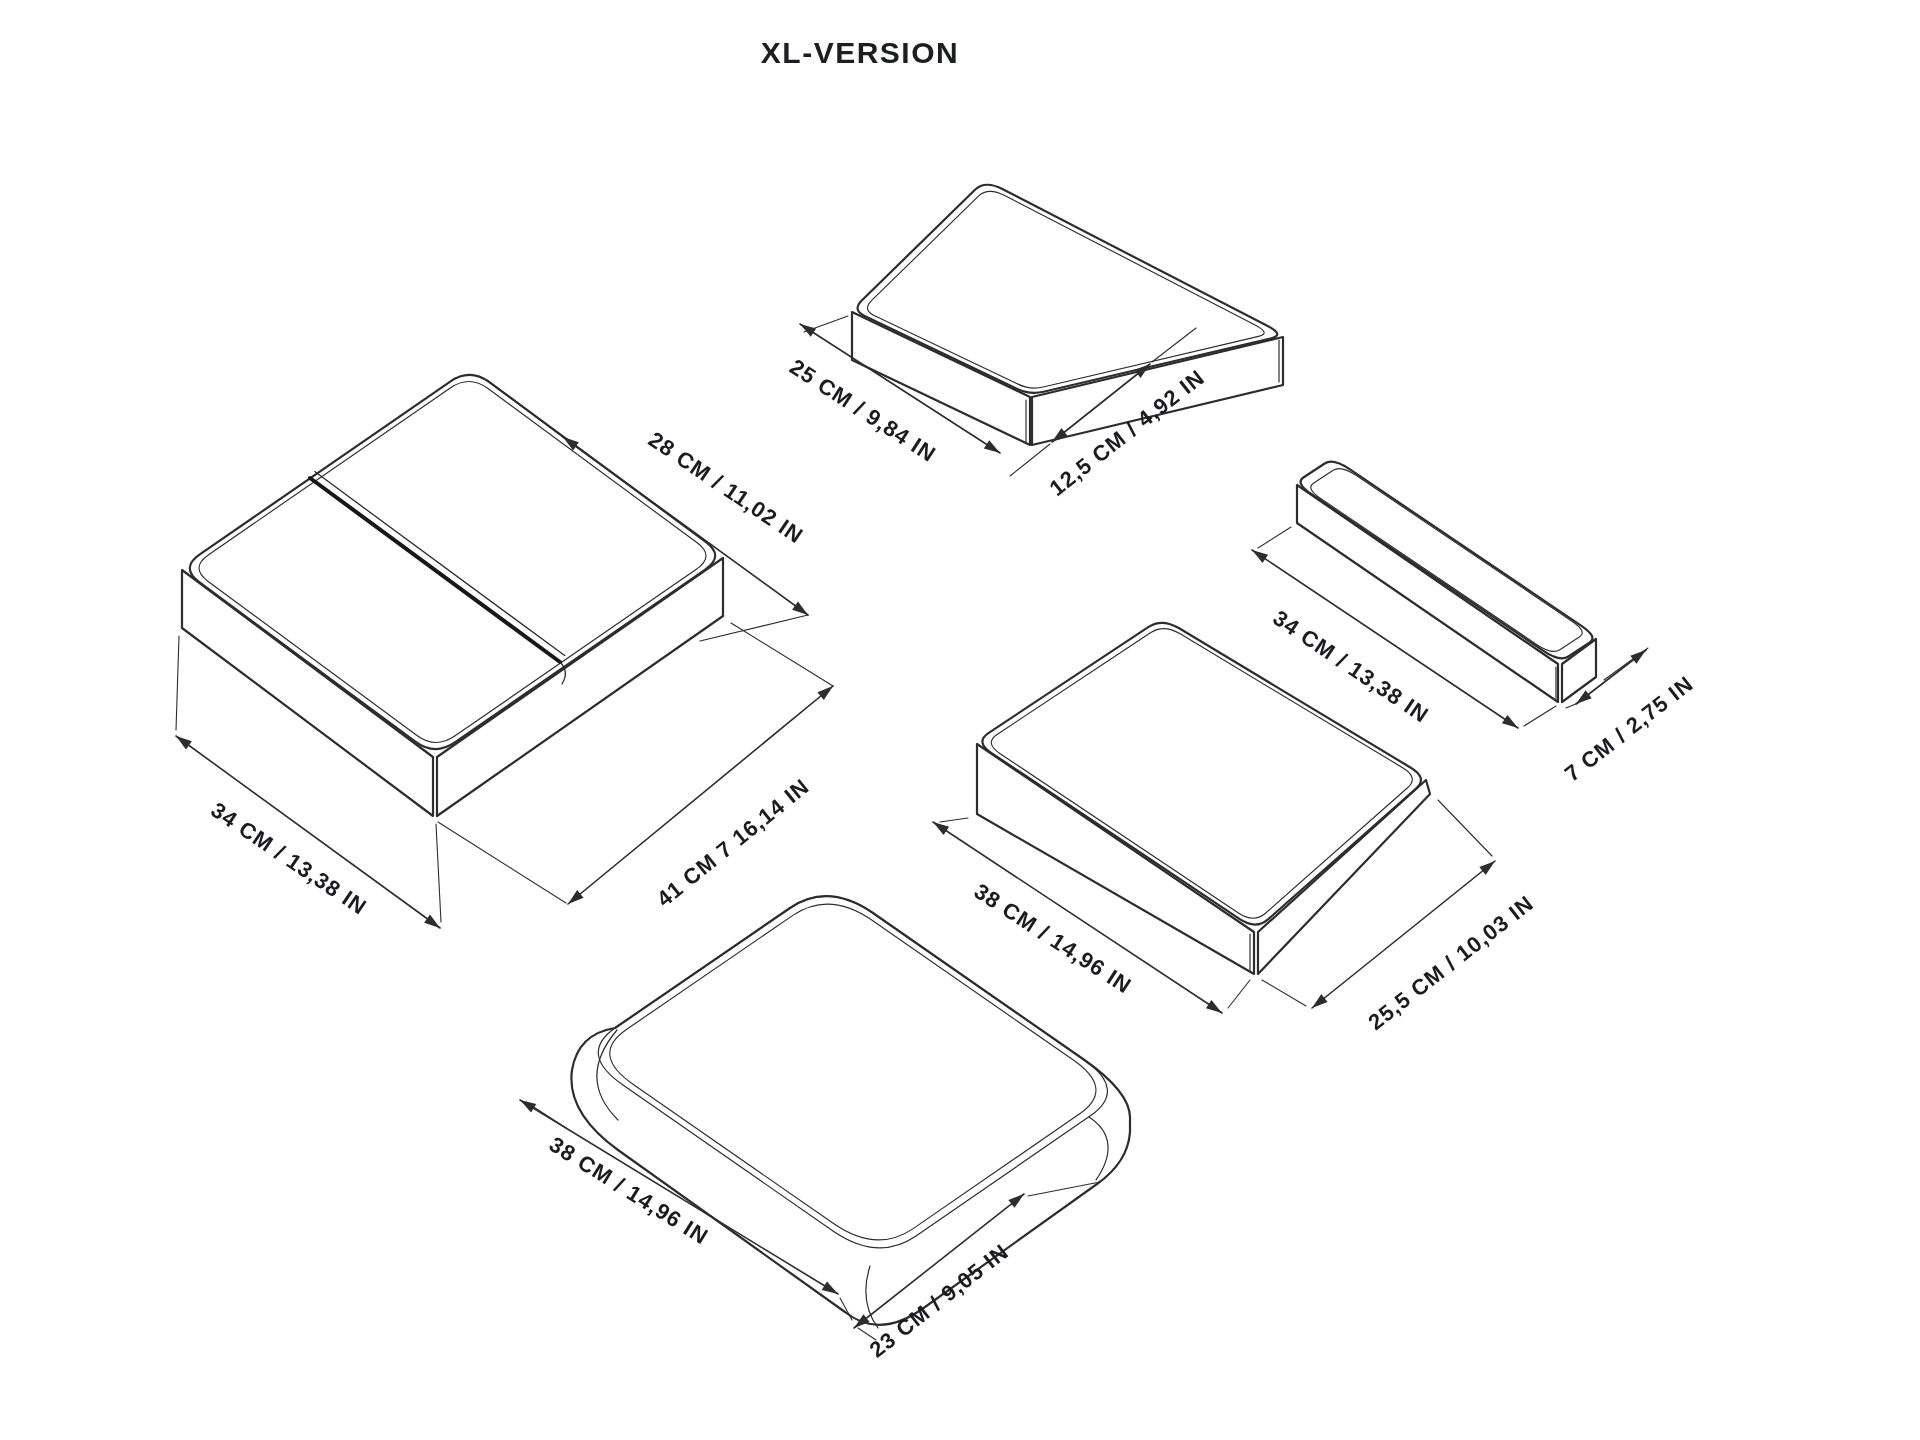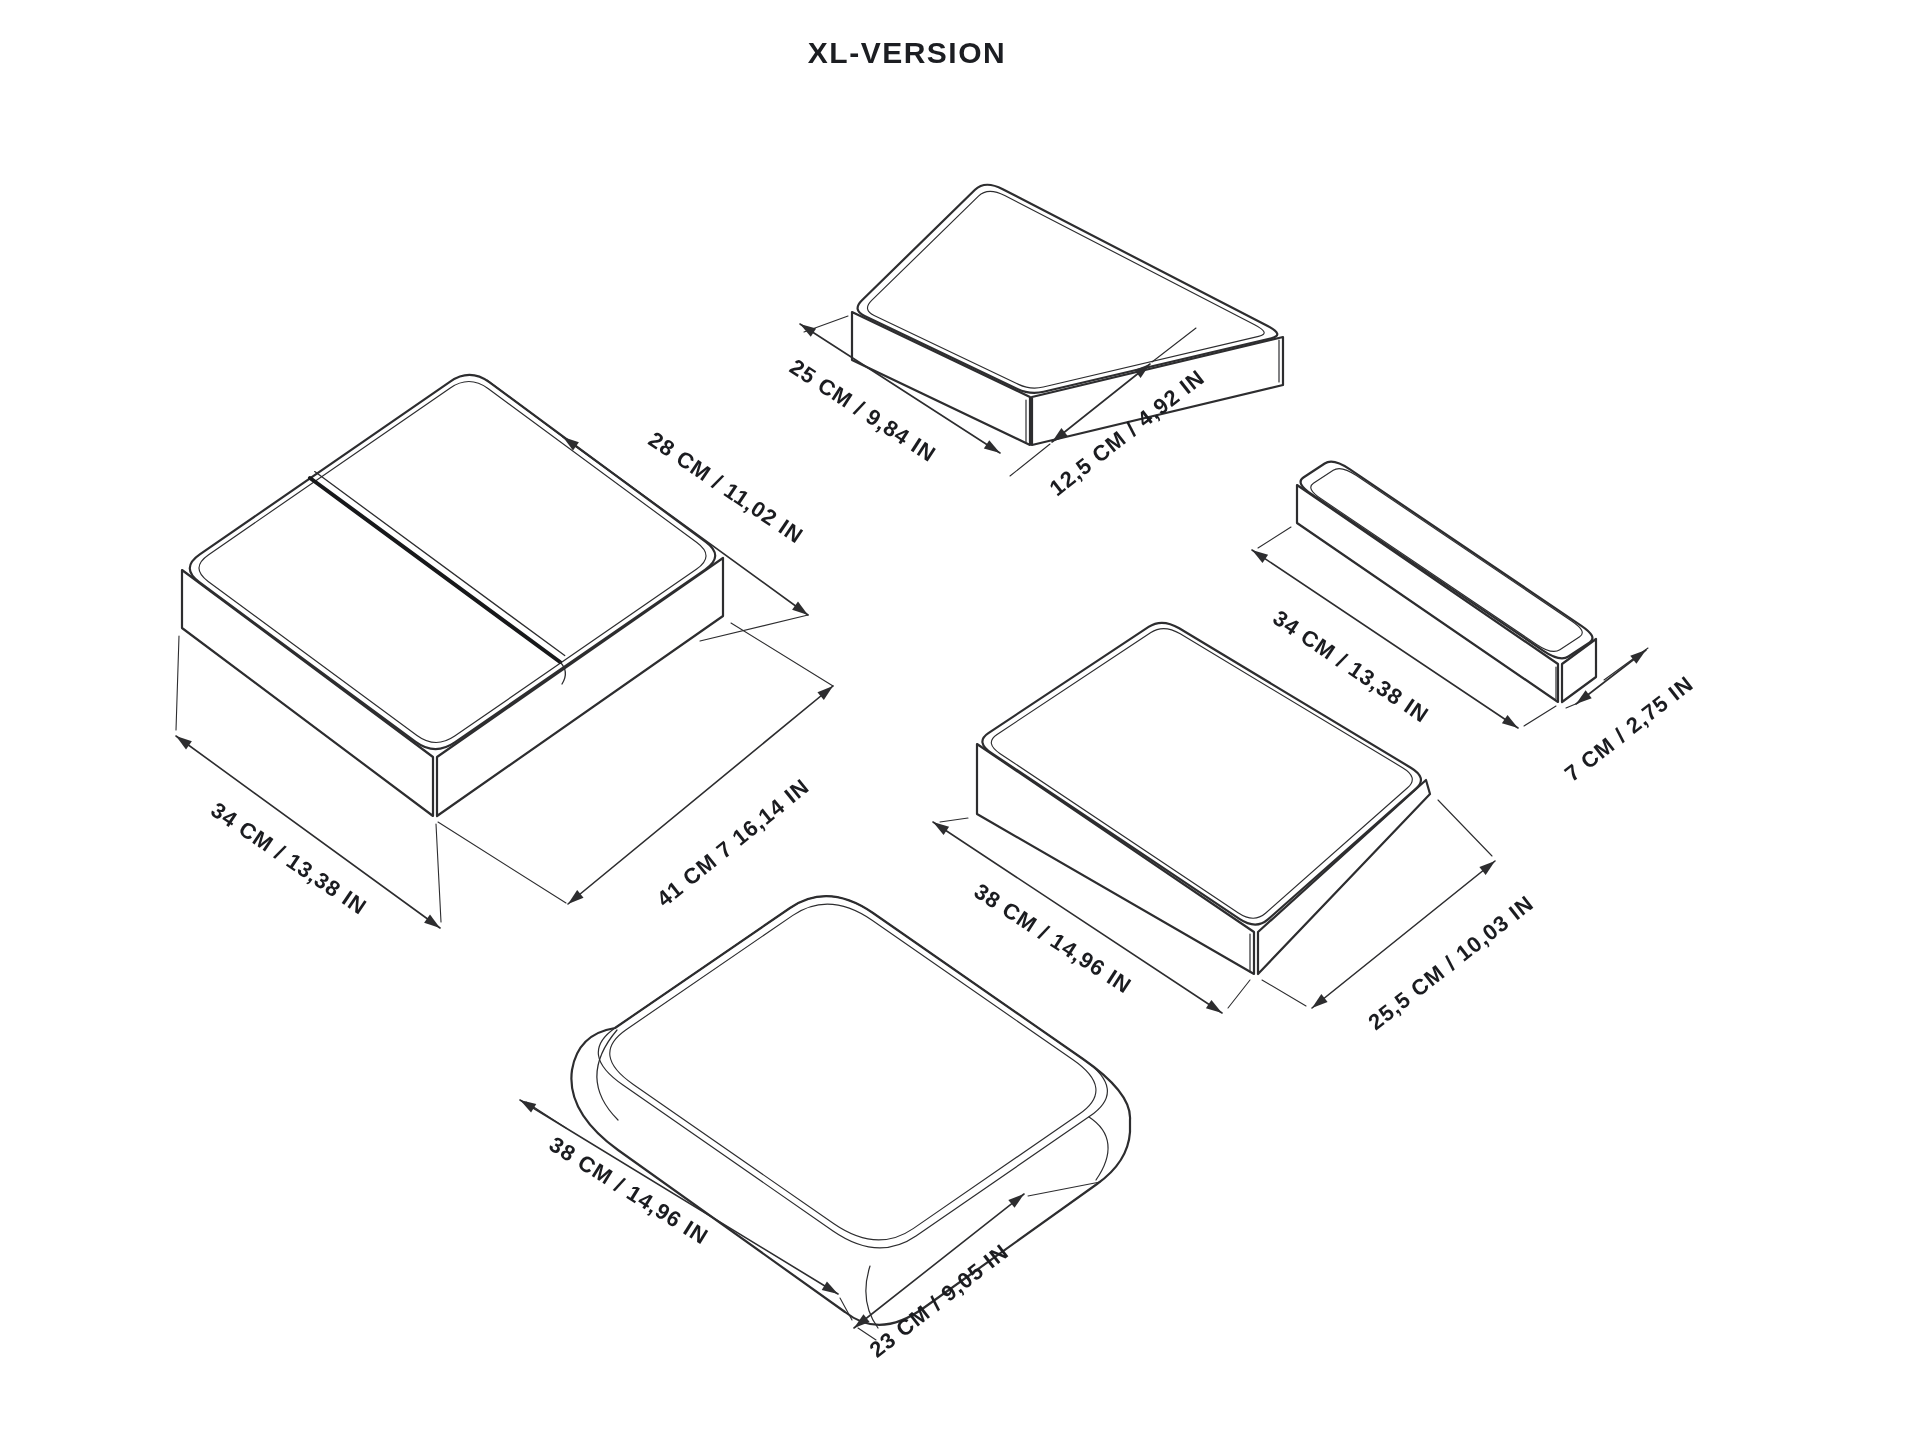--- a/index.html
+++ b/index.html
@@ -1,19 +1,19 @@
 <!DOCTYPE html>
 <html><head>
 <meta charset="utf-8">
 <style>
   html,body{margin:0;padding:0;background:#ffffff;}
   .page{position:relative;width:1920px;height:1440px;background:#ffffff;overflow:hidden;
         font-family:"Liberation Sans", sans-serif;}
   .title{position:absolute;top:36px;left:860px;transform:translateX(-50%);
-         font-size:30px;font-weight:700;letter-spacing:1.5px;color:#1c1e22;white-space:nowrap;margin-left:47px;}
+         font-size:30px;font-weight:700;letter-spacing:1.5px;color:#1c1e22;white-space:nowrap;}
   svg{position:absolute;left:0;top:0;}
   .face{fill:#ffffff;stroke:#2d2d2f;stroke-width:2.2;stroke-linejoin:round;stroke-linecap:round;}
   .inner{fill:none;stroke:#2d2d2f;stroke-width:1.2;stroke-linejoin:round;}
   .pill{fill:none;stroke:#2d2d2f;stroke-width:1.2;stroke-linecap:round;}
   .seam{fill:none;stroke:#17181a;stroke-width:4;stroke-linecap:round;}
   .seamthin{fill:none;stroke:#2d2d2f;stroke-width:1.3;stroke-linecap:round;}
   .dim{stroke:#2d2d2f;stroke-width:1.6;stroke-linecap:round;}
   .ext{stroke:#2d2d2f;stroke-width:1.1;stroke-linecap:round;}
   .dim-label{font:700 22px "Liberation Sans", sans-serif;letter-spacing:1px;fill:#1b1c20;}
 </style>

